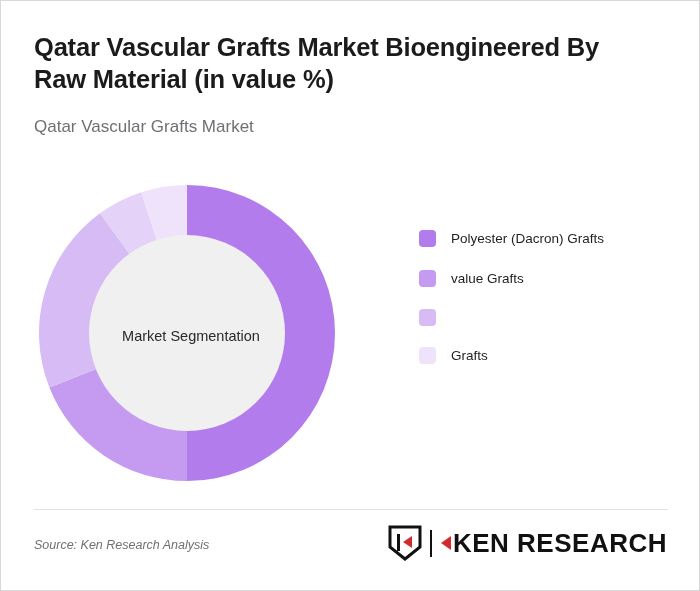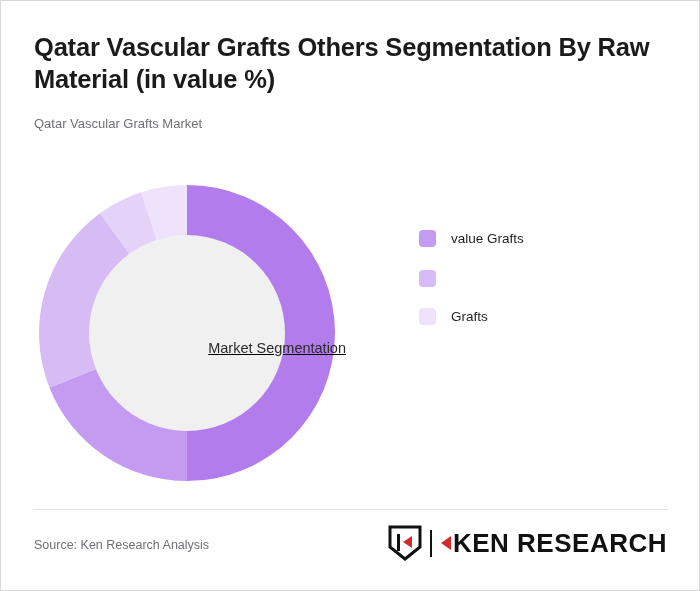--- a/index.html
+++ b/index.html
@@ -30,48 +30,47 @@
     color: #1b1b1b;
     letter-spacing: -0.2px;
   }
   .subtitle-group {
     position: absolute;
     left: 33px;
     top: 113px;
     width: 620px;
   }
   .subtitle {
-    font-size: 13px;
+    font-size: 17px;
     color: #6f6f76;
     line-height: 1.58;
   }
   
   #chart-area {
     position: absolute;
     left: 33px;
     top: 176px;
     width: 310px;
     height: 315px;
   }
   #donut-svg {
     position: absolute;
     left: 0;
     top: 0;
   }
   .center-label {
     position: absolute;
     left: 0;
-    top: 12px;
+    top: 0;
     width: 310px;
     height: 315px;
     display: flex;
     align-items: center;
-    justify-content: flex-end;
+    justify-content: center;
     pointer-events: none;
-    text-decoration: underline;
   }
   .center-label span {
     font-size: 14.5px;
     color: #2a2a2a;
     transform: translate(2px, 1px);
   }
   
   #legend {
     position: absolute;
     left: 418px;
@@ -105,20 +104,21 @@
     width: 634px;
     height: 1px;
     background: #e2e2e2;
   }
   .source {
     position: absolute;
     left: 33px;
     top: 537px;
     font-size: 12.5px;
     color: #6f6f76;
+    font-style: italic;
   }
   #logo {
     position: absolute;
     right: 32px;
     top: 524px;
     display: flex;
     align-items: center;
     height: 36px;
   }
   .logo-wordmark {
@@ -135,21 +135,21 @@
     height: 27px;
     background: #111111;
     margin-left: 8px;
   }
 </style>
 </head>
 <body>
 
 <div id="page">
 
-  <div class="title">Qatar Vascular Grafts Others Segmentation By Raw Material (in value %)</div>
+  <div class="title">Qatar Vascular Grafts Market Bioengineered By Raw Material (in value %)</div>
 
   <div class="subtitle-group">
     <div class="subtitle">Qatar Vascular Grafts Market</div>
   </div>
 
   <div id="chart-area">
     <svg id="donut-svg" width="310" height="315" viewBox="0 0 310 315">
       <g id="slice-group">
           <path d="M 153 156 L 153.00 8.00 A 148 148 0 0 1 153.00 304.00 Z" fill="#b27cec"></path>
           <path d="M 153 156 L 153.00 304.00 A 148 148 0 0 1 15.39 210.48 Z" fill="#c49bf0"></path>
@@ -159,20 +159,24 @@
         </g>
       <circle id="donut-hole" cx="153" cy="156" r="98" fill="#f0f0f0"></circle>
     </svg>
     <div class="center-label">
       <span>Market Segmentation</span>
     </div>
   </div>
 
   <div id="legend">
       <div class="legend-item">
+        <span class="legend-swatch" style="background: rgb(178, 124, 236);"></span>
+        <span class="legend-label">Polyester (Dacron) Grafts</span>
+      </div>
+      <div class="legend-item">
         <span class="legend-swatch" style="background: rgb(196, 155, 240);"></span>
         <span class="legend-label">value Grafts</span>
       </div>
       <div class="legend-item">
         <span class="legend-swatch" style="background: rgb(215, 187, 245);"></span>
       </div>
       <div class="legend-item">
         <span class="legend-swatch" style="background: rgb(238, 227, 251);"></span>
         <span class="legend-label">Grafts</span>
       </div>

